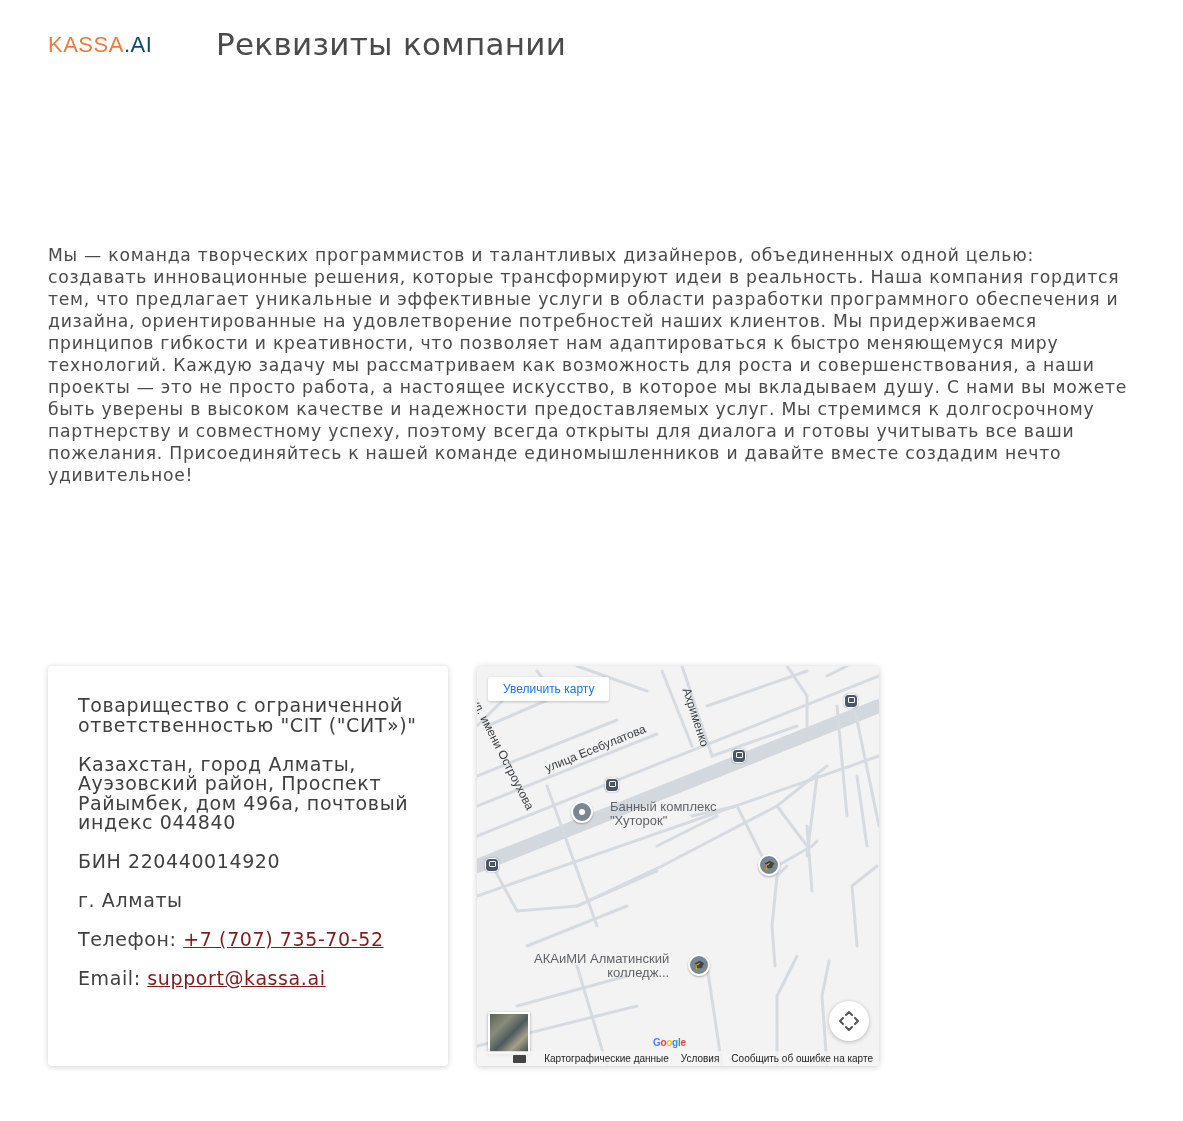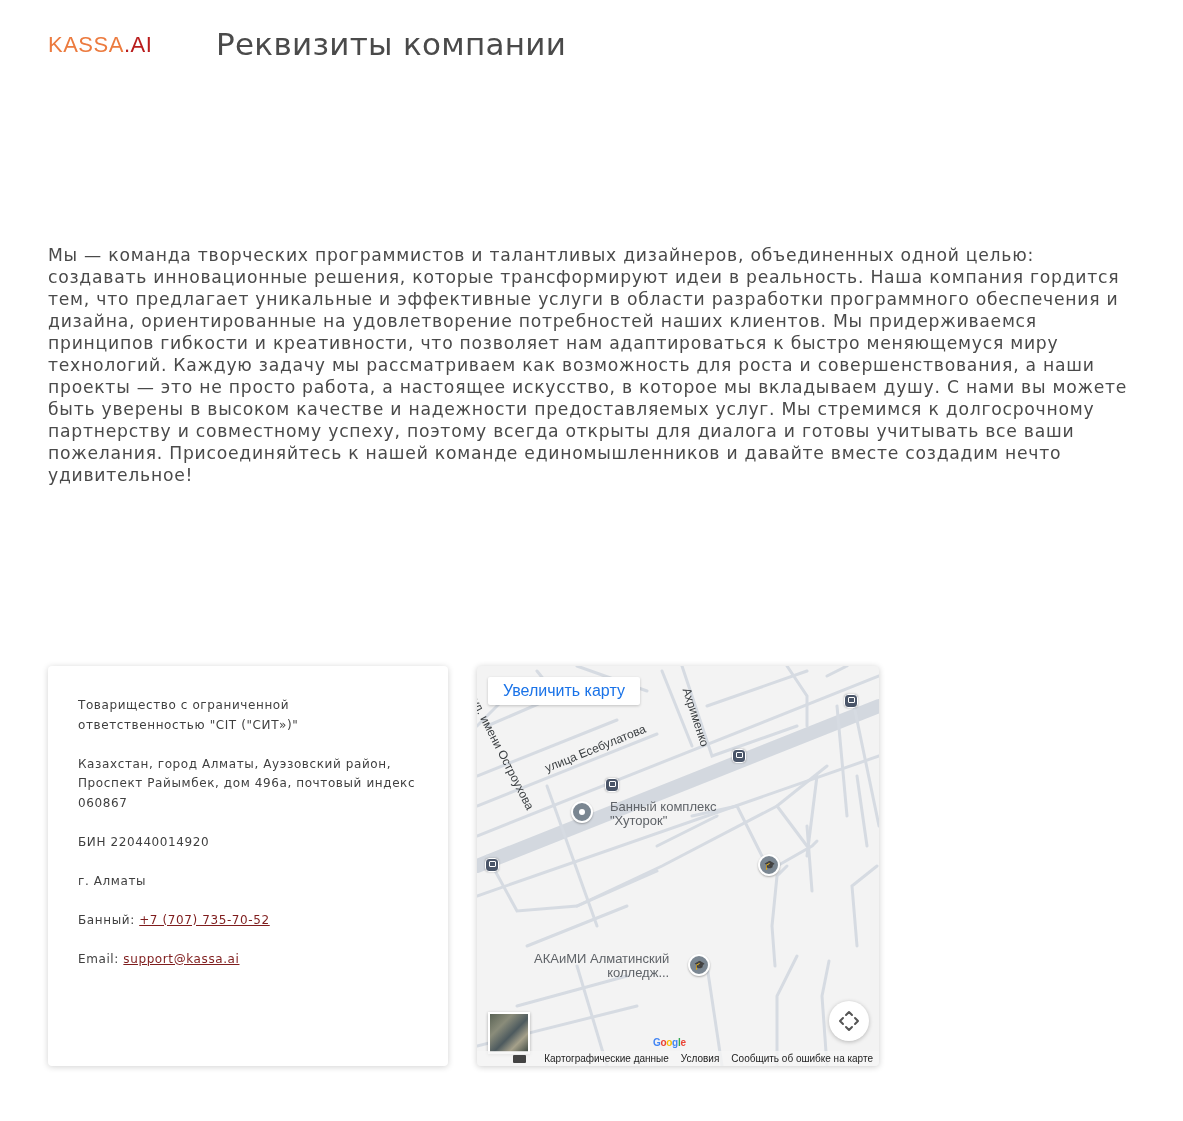--- a/index.html
+++ b/index.html
@@ -2,32 +2,32 @@
 <html><head>
 <meta charset="utf-8">
 <style>
   * { box-sizing: border-box; margin: 0; padding: 0; }
   html, body { width: 1183px; height: 1121px; background: #ffffff; overflow: hidden; }
   body { font-family: "DejaVu Sans", sans-serif; color: #3a3a3a; position: relative; }
 
   .header { position: absolute; left: 48px; top: 26px; height: 44px; display: flex; align-items: center; }
   .logo { font-family: "Liberation Sans", sans-serif; font-size: 22px; letter-spacing: 0.5px; line-height: 1; position: absolute; left: 0; top: 8px; white-space: nowrap; }
   .logo .brand { color: #ec7b3f; }
-  .logo .suffix { color: #b91c1c; }
+  .logo .suffix { color: #0c4a6e; }
   .page-title { position: absolute; left: 168px; top: 0; font-family: "DejaVu Sans", sans-serif; font-size: 31px; color: #4a4a4a; white-space: nowrap; letter-spacing: 0.3px; font-weight: normal; }
 
   .about { position: absolute; left: 48px; top: 244px; width: 1090px; font-size: 17.2px; line-height: 22px; color: #4a4a4a; letter-spacing: 0.75px; }
 
   .card { position: absolute; left: 48px; top: 666px; width: 400px; height: 400px; background: #fff; border-radius: 4px; box-shadow: 0 1px 6px rgba(0,0,0,0.18); padding: 30px 30px; }
-  .card p { font-size: 12px; line-height: 19.5px; color: #3f3f3f; letter-spacing: 0.6px; margin-bottom: 19.5px; }
+  .card p { font-size: 19px; line-height: 19.5px; color: #3f3f3f; letter-spacing: 0.6px; margin-bottom: 19.5px; }
   .card a { color: #7f1d1d; text-decoration: underline; }
 
   .map { position: absolute; left: 477px; top: 666px; width: 402px; height: 400px; border-radius: 4px; overflow: hidden; box-shadow: 0 1px 6px rgba(0,0,0,0.2); background: #f3f3f3; }
   .map svg.roads { position: absolute; left: 0; top: 0; }
-  .zoom-btn { position: absolute; left: 11px; top: 11px; background: #fff; padding: 5px 15px; font-family: "Liberation Sans", sans-serif; font-size: 16px; color: #1a73e8; box-shadow: 0 1px 3px rgba(0,0,0,0.2); border-radius: 2px; }
+  .zoom-btn { position: absolute; left: 11px; top: 11px; background: #fff; padding: 5px 15px; font-family: "Liberation Sans", sans-serif; font-size: 12px; color: #1a73e8; box-shadow: 0 1px 3px rgba(0,0,0,0.2); border-radius: 2px; }
   .map-label { position: absolute; font-family: "Liberation Sans", sans-serif; font-size: 13px; color: #5f6368; white-space: nowrap; line-height: 14px; }
   .street-label { position: absolute; font-family: "Liberation Sans", sans-serif; font-size: 12px; color: #3c4043; white-space: nowrap; transform-origin: left top; }
   .bus { position: absolute; width: 14px; height: 14px; border-radius: 4px; background: #4a5568; border: 1.5px solid #fff; box-shadow: 0 0 2px rgba(0,0,0,0.3); }
   .bus::after { content: ""; position: absolute; left: 3px; top: 2px; width: 5px; height: 4px; border: 1px solid #fff; border-radius: 1px; }
   .poi { position: absolute; width: 22px; height: 22px; border-radius: 50%; background: #7a8691; border: 2px solid #fff; box-shadow: 0 1px 2px rgba(0,0,0,0.3); }
   .poi .dot { position: absolute; left: 6px; top: 6px; width: 6px; height: 6px; background: #fff; border-radius: 50%; }
   .poi .cap { position: absolute; left: 4px; top: 5px; font-size: 9px; color: #fff; line-height: 9px; }
   .fullscreen-btn { position: absolute; right: 10px; bottom: 25px; width: 40px; height: 40px; border-radius: 50%; background: #fff; box-shadow: 0 1px 4px rgba(0,0,0,0.25); display: flex; align-items: center; justify-content: center; }
   .sat-thumb { position: absolute; left: 11px; bottom: 12px; width: 42px; height: 42px; border: 2px solid #fff; box-shadow: 0 1px 3px rgba(0,0,0,0.3); background: linear-gradient(135deg, #5a6355 0%, #8a8c7a 30%, #4d5a5e 55%, #a5a08a 75%, #3f4a44 100%); }
   .google-logo { position: absolute; left: 176px; bottom: 18px; font-family: "Liberation Sans", sans-serif; font-size: 10px; font-weight: bold; letter-spacing: -0.3px; }
@@ -41,24 +41,24 @@
   <div class="logo">
     <span class="brand">KASSA</span><span class="suffix">.AI</span>
   </div>
   <h1 class="page-title">Реквизиты компании</h1>
 </div>
 
 <p class="about">Мы — команда творческих программистов и талантливых дизайнеров, объединенных одной целью: создавать инновационные решения, которые трансформируют идеи в реальность. Наша компания гордится тем, что предлагает уникальные и эффективные услуги в области разработки программного обеспечения и дизайна, ориентированные на удовлетворение потребностей наших клиентов. Мы придерживаемся принципов гибкости и креативности, что позволяет нам адаптироваться к быстро меняющемуся миру технологий. Каждую задачу мы рассматриваем как возможность для роста и совершенствования, а наши проекты — это не просто работа, а настоящее искусство, в которое мы вкладываем душу. С нами вы можете быть уверены в высоком качестве и надежности предоставляемых услуг. Мы стремимся к долгосрочному партнерству и совместному успеху, поэтому всегда открыты для диалога и готовы учитывать все ваши пожелания. Присоединяйтесь к нашей команде единомышленников и давайте вместе создадим нечто удивительное!</p>
 
 <div class="card">
   <p>Товарищество с ограниченной ответственностью "CIT ("СИТ»)"</p>
-  <p>Казахстан, город Алматы, Ауэзовский район, Проспект Райымбек, дом 496а, почтовый индекс 060867</p>
+  <p>Казахстан, город Алматы, Ауэзовский район, Проспект Райымбек, дом 496а, почтовый индекс 044840</p>
   <p>БИН 220440014920</p>
   <p>г. Алматы</p>
-  <p><span>Банный: </span><a href="#">+7 (707) 735-70-52</a></p>
+  <p><span>Телефон: </span><a href="#">+7 (707) 735-70-52</a></p>
   <p><span>Email: </span><a href="#">support@kassa.ai</a></p>
 </div>
 
 <div class="map">
   <svg class="roads" width="402" height="400" viewBox="0 0 402 400">
     <g fill="none" stroke="#d6dbe2" stroke-width="3" stroke-linecap="round">
 
       <path d="M0 200 L402 40" stroke="#d3d8df" stroke-width="14"></path>
 
       <path d="M0 170 L402 10"></path>

